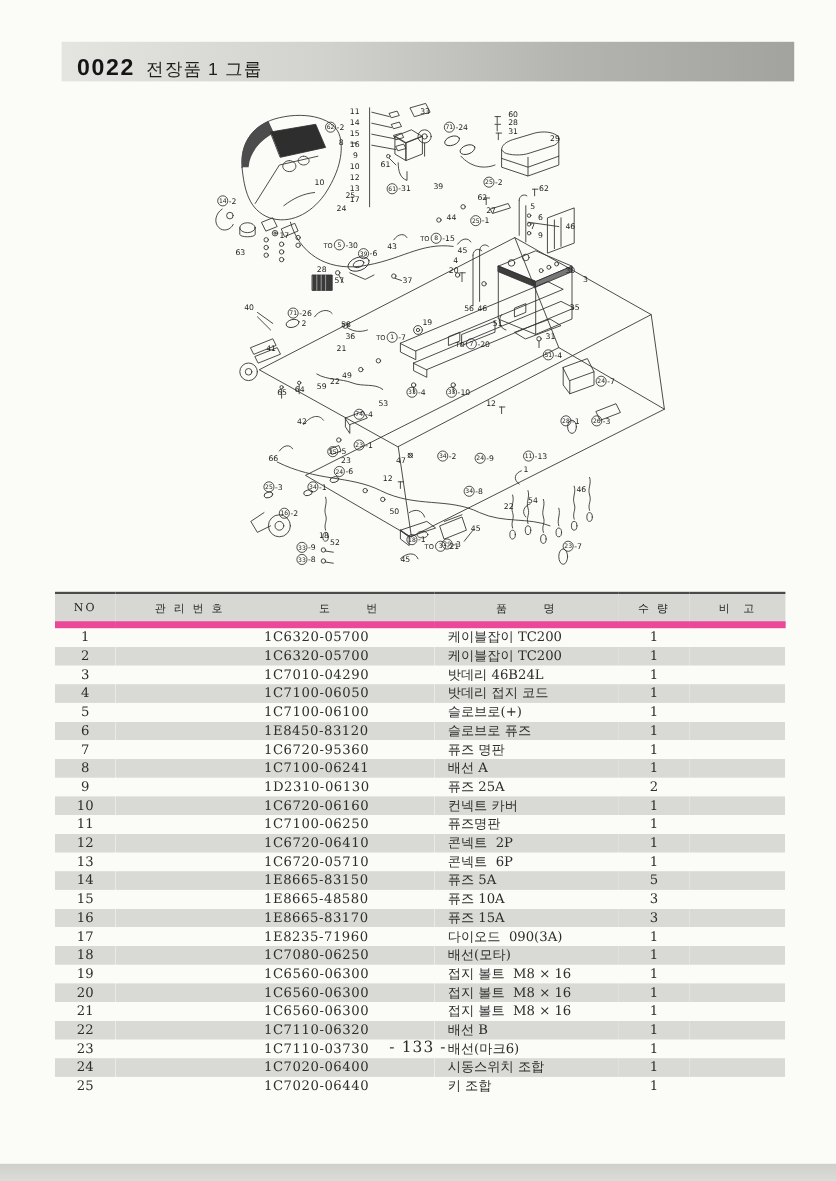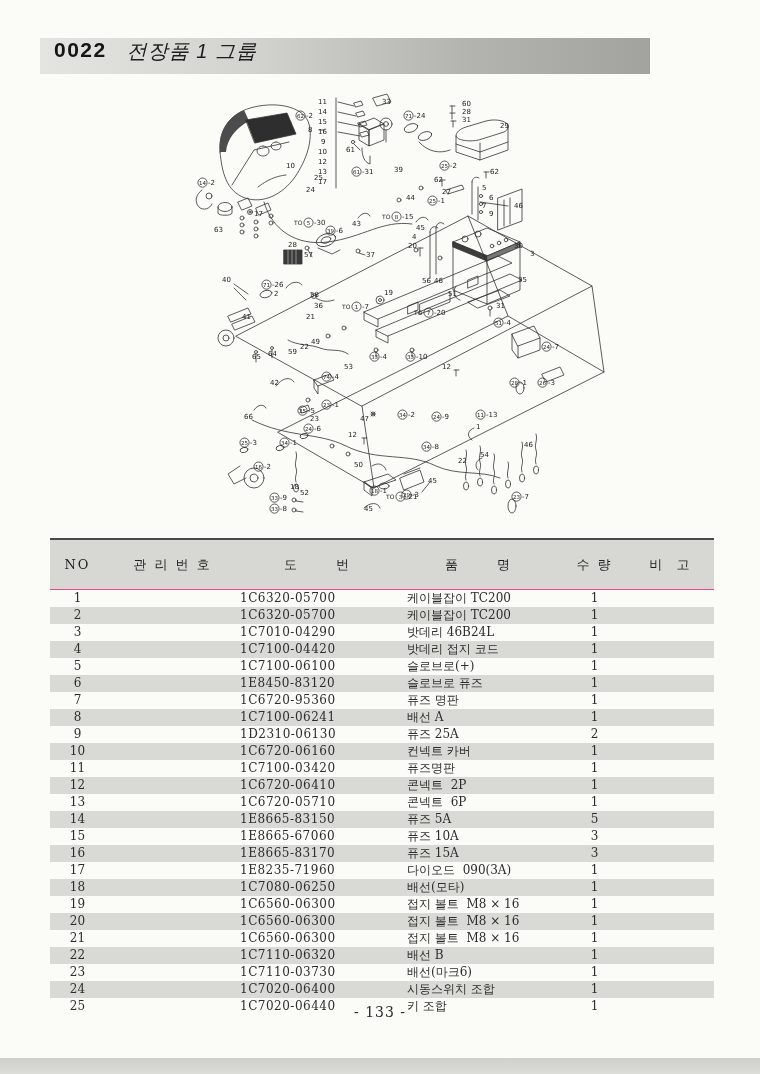--- a/index.html
+++ b/index.html
@@ -4,53 +4,53 @@
 <style>
   html,body{margin:0;padding:0;}
   body{
     width:760px;height:1074px;position:relative;overflow:hidden;
     background:#fbfbf8;
     font-family:"Liberation Sans",sans-serif;
     color:#222;
   }
   
   .header-bar{
-    position:absolute;left:40px;top:38px;width:610px;height:36px;
+    position:absolute;left:56px;top:38px;width:666px;height:36px;
     background:linear-gradient(to right,#e4e4e0 0%,#d2d2ce 35%,#b3b3af 70%,#a2a29e 100%);
-    display:flex;align-items:flex-start;padding-left:14px;box-sizing:border-box;
+    display:flex;align-items:flex-end;padding-left:14px;box-sizing:border-box;
   }
   .header-code{font-size:21px;font-weight:bold;letter-spacing:1.5px;color:#151515;}
-  .header-title{font-size:20px;margin-left:20px;color:#1d1d1d;letter-spacing:1px;font-style:italic;}
+  .header-title{font-size:16px;margin-left:10px;color:#1d1d1d;letter-spacing:1px;}
   
   .diagram{position:absolute;left:168px;top:90px;width:448px;height:440px;}
   .diagram svg{width:100%;height:100%;}
   .art{stroke:#333;stroke-width:.8;fill:none;stroke-linejoin:round;stroke-linecap:round;}
   .callout-text{font-family:"DejaVu Sans",sans-serif;font-size:7px;fill:#1c1c1c;}
   .callout-inner{font-family:"DejaVu Sans",sans-serif;font-size:5.5px;fill:#1c1c1c;}
   .callout-pre{font-family:"DejaVu Sans",sans-serif;font-size:6px;fill:#1c1c1c;}
   .callout-circle{stroke:#1c1c1c;stroke-width:.7;fill:none;}
   
   .table-wrap{position:absolute;left:50px;top:538px;width:664px;}
   table{border-collapse:collapse;table-layout:fixed;width:664px;
         font-family:"DejaVu Serif","Liberation Serif",serif;font-size:12px;color:#2d2d2d;}
   thead th{
-    height:25px;font-weight:normal;font-size:13px;color:#1f1f1f;
-    background:#d7d7d3;border-top:2px solid #4a4a4a;border-bottom:1px solid #ec4899;
-    white-space:pre;letter-spacing:2px;text-align:center;padding:12px;
+    height:25px;font-weight:normal;font-size:10px;color:#1f1f1f;
+    background:#d7d7d3;border-top:2px solid #4a4a4a;border-bottom:6px solid #ec4899;
+    white-space:pre;letter-spacing:2px;text-align:center;padding:0;
   }
   tbody td{height:17px;padding:0;line-height:17px;white-space:pre;overflow:hidden;}
   tbody tr.alt{background:#d9d9d5;}
   td.c-no{text-align:center;}
   td.c-mgmt{text-align:center;}
   td.c-dwg{text-align:left;letter-spacing:.5px;}
   td.c-name{text-align:left;padding-left:12px;}
   td.c-qty{text-align:center;}
   td.c-note{text-align:center;}
   
-  .footer{position:absolute;left:0;top:1004px;width:760px;text-align:center;
+  .footer{position:absolute;left:0;top:944px;width:760px;text-align:center;
           font-family:"DejaVu Serif","Liberation Serif",serif;font-size:14px;color:#2a2a2a;letter-spacing:1px;}
   .bottom-strip{position:absolute;left:0;top:1058px;width:760px;height:16px;
           background:linear-gradient(to bottom,#cfcfcb,#dcdcd8);}
 </style>
 </head>
 <body>
 
 <div class="header-bar">
   <span class="header-code">0022</span>
   <span class="header-title">전장품 1  그룹</span>
@@ -667,21 +667,21 @@
           <td class="c-no">3</td>
           <td class="c-mgmt"></td>
           <td class="c-dwg">1C7010-04290</td>
           <td class="c-name">밧데리 46B24L</td>
           <td class="c-qty">1</td>
           <td class="c-note"></td>
         </tr>
         <tr class="alt">
           <td class="c-no">4</td>
           <td class="c-mgmt"></td>
-          <td class="c-dwg">1C7100-04420</td>
+          <td class="c-dwg">1C7100-06050</td>
           <td class="c-name">밧데리 접지 코드</td>
           <td class="c-qty">1</td>
           <td class="c-note"></td>
         </tr>
         <tr>
           <td class="c-no">5</td>
           <td class="c-mgmt"></td>
           <td class="c-dwg">1C7100-06100</td>
           <td class="c-name">슬로브로(+)</td>
           <td class="c-qty">1</td>
@@ -723,21 +723,21 @@
           <td class="c-no">10</td>
           <td class="c-mgmt"></td>
           <td class="c-dwg">1C6720-06160</td>
           <td class="c-name">컨넥트 카버</td>
           <td class="c-qty">1</td>
           <td class="c-note"></td>
         </tr>
         <tr>
           <td class="c-no">11</td>
           <td class="c-mgmt"></td>
-          <td class="c-dwg">1C7100-03420</td>
+          <td class="c-dwg">1C7100-06250</td>
           <td class="c-name">퓨즈명판</td>
           <td class="c-qty">1</td>
           <td class="c-note"></td>
         </tr>
         <tr class="alt">
           <td class="c-no">12</td>
           <td class="c-mgmt"></td>
           <td class="c-dwg">1C6720-06410</td>
           <td class="c-name">콘넥트  2P</td>
           <td class="c-qty">1</td>
@@ -755,21 +755,21 @@
           <td class="c-no">14</td>
           <td class="c-mgmt"></td>
           <td class="c-dwg">1E8665-83150</td>
           <td class="c-name">퓨즈 5A</td>
           <td class="c-qty">5</td>
           <td class="c-note"></td>
         </tr>
         <tr>
           <td class="c-no">15</td>
           <td class="c-mgmt"></td>
-          <td class="c-dwg">1E8665-67060</td>
+          <td class="c-dwg">1E8665-48580</td>
           <td class="c-name">퓨즈 10A</td>
           <td class="c-qty">3</td>
           <td class="c-note"></td>
         </tr>
         <tr class="alt">
           <td class="c-no">16</td>
           <td class="c-mgmt"></td>
           <td class="c-dwg">1E8665-83170</td>
           <td class="c-name">퓨즈 15A</td>
           <td class="c-qty">3</td>

